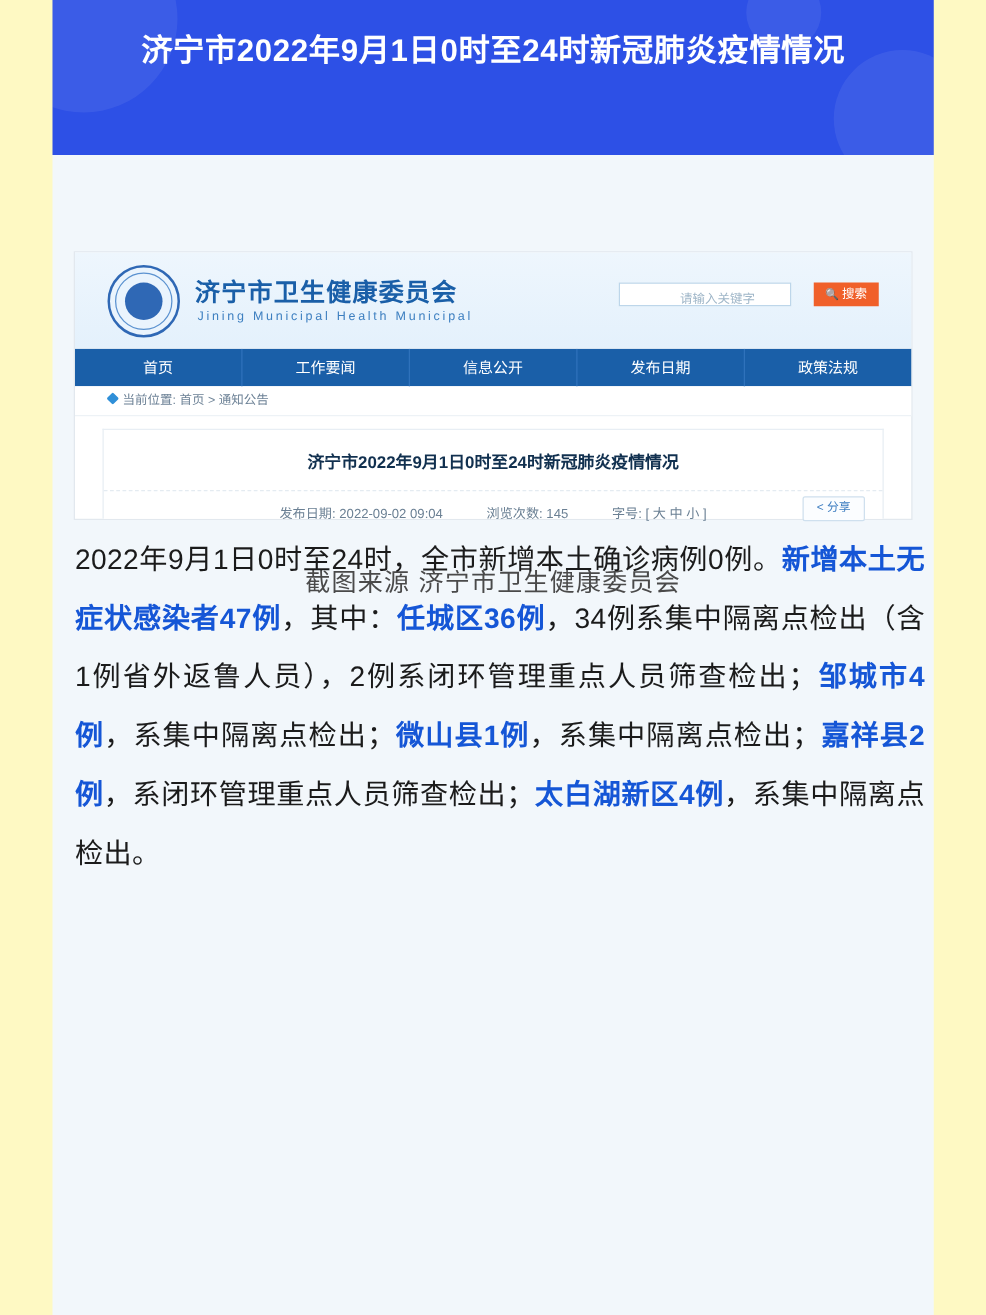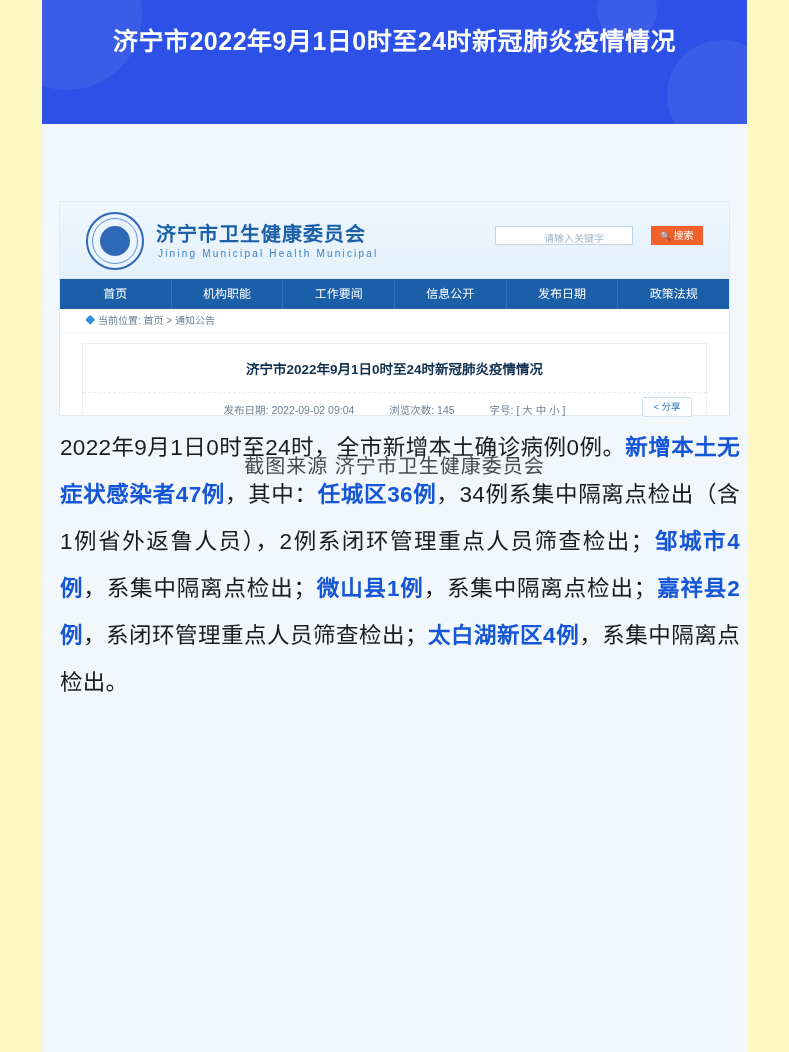--- a/index.html
+++ b/index.html
@@ -285,21 +285,20 @@
         <div class="search-box">
           <div class="search-box-text">请输入关键字</div>
         </div>
         <div class="search-btn">
           <span class="mag">🔍</span><span>搜索</span>
         </div>
       </div>
 
       <div class="navbar">
         <div class="nav-item">首页</div>
-        <div class="nav-item">机构职能</div>
         <div class="nav-item">工作要闻</div>
         <div class="nav-item">信息公开</div>
         <div class="nav-item">发布日期</div>
         <div class="nav-item">政策法规</div>
       </div>
 
       <div class="crumb">
         <span class="home-dot"></span><span>当前位置: 首页 &gt; 通知公告</span>
       </div>
 

